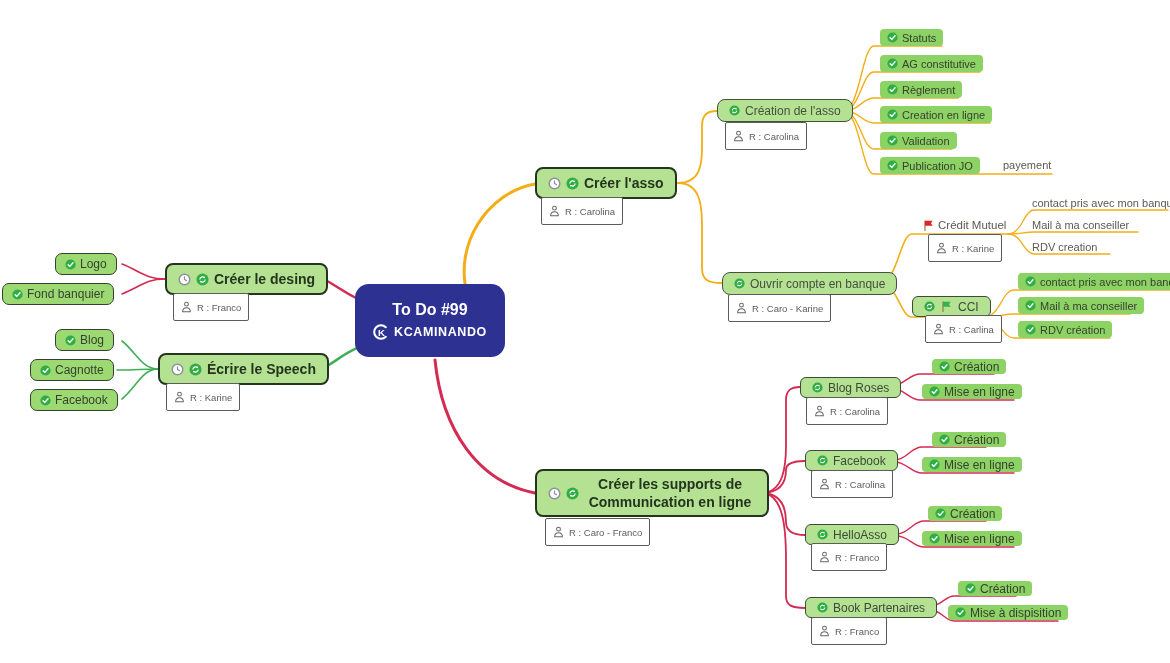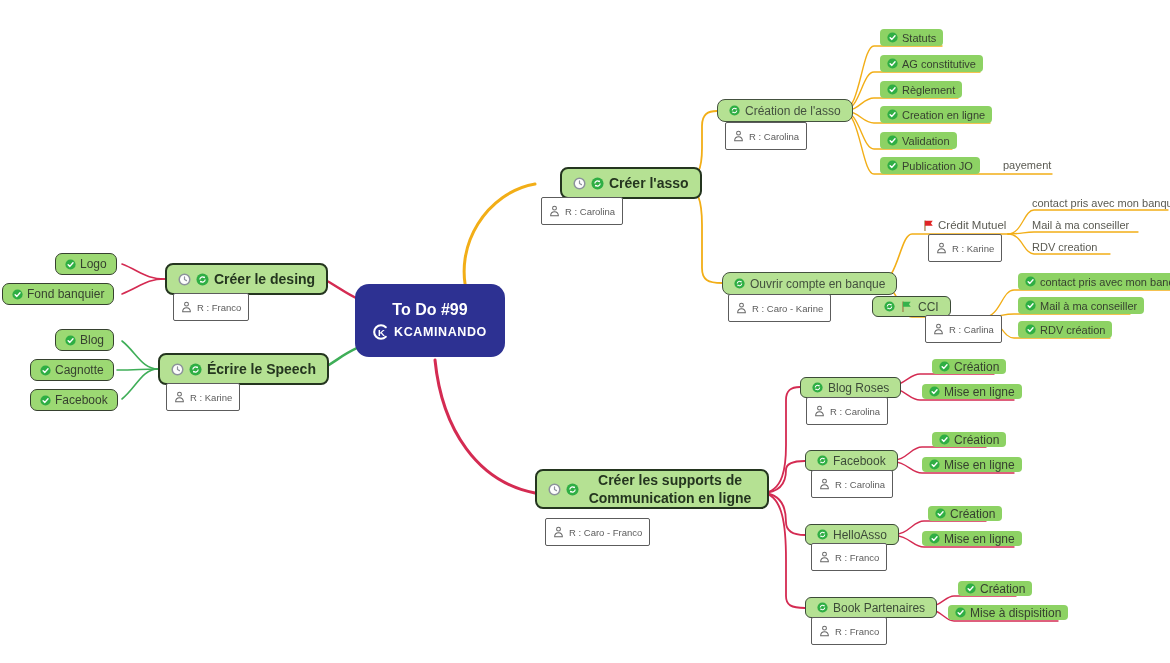--- a/index.html
+++ b/index.html
@@ -122,21 +122,21 @@
     <div class="center-title">To Do #99</div>
     <div class="brand">
       <svg class="ic" viewBox="0 0 20 20" style="width:16px;height:16px;">
         <path d="M16 4 A8.5 8.5 0 1 0 16 16" fill="none" stroke="#fff" stroke-width="2.6" stroke-linecap="round"></path>
         <text x="6.2" y="14.6" font-size="12" font-weight="bold" fill="#fff" font-family="Liberation Sans">K</text>
       </svg>
       <span>KCAMINANDO</span>
     </div>
   </div>
 
-  <div class="node big b-gold" style="left:560px;top:167px;">
+  <div class="node big b-gold" style="left:535px;top:167px;">
     <svg class="ic">
         <use href="#i-clock"></use>
       </svg>
     <svg class="ic c-green">
         <use href="#i-sync"></use>
       </svg>
     <span>Créer l'asso</span>
   </div>
   <div class="resp b-gold" style="left:541px;top:197px;">
     <svg class="ic person">
@@ -218,21 +218,21 @@
   <div class="resp b-gold" style="left:928px;top:234px;">
     <svg class="ic person">
         <use href="#i-person"></use>
       </svg>
     <span>R : Karine</span>
   </div>
   <div class="plain" style="left:1032px;top:197px;">contact pris avec mon banquier</div>
   <div class="plain" style="left:1032px;top:219px;">Mail à ma conseiller</div>
   <div class="plain" style="left:1032px;top:241px;">RDV creation</div>
 
-  <div class="node small no-border" style="left:872px;top:296px;">
+  <div class="node small no-border" style="left:912px;top:296px;">
     <svg class="ic xs c-green">
         <use href="#i-sync"></use>
       </svg>
     <svg class="ic c-greenflag">
         <use href="#i-flag"></use>
       </svg>
     <span>CCI</span>
   </div>
   <div class="resp b-gold" style="left:925px;top:315px;">
     <svg class="ic person">
@@ -314,21 +314,21 @@
       </svg>
     <span>Cagnotte</span>
   </div>
   <div class="leaf bordered b-green" style="left:30px;top:389px;">
     <svg class="ic xs c-green">
         <use href="#i-check"></use>
       </svg>
     <span>Facebook</span>
   </div>
 
-  <div class="node big b-pink" style="left:535px;top:469px;height:40px;">
+  <div class="node big b-pink" style="left:535px;top:469px;height:48px;">
     <svg class="ic">
         <use href="#i-clock"></use>
       </svg>
     <svg class="ic c-green">
         <use href="#i-sync"></use>
       </svg>
     <span class="supports-label">Créer les supports de Communication en ligne</span>
   </div>
   <div class="resp b-pink" style="left:545px;top:518px;">
     <svg class="ic person">

